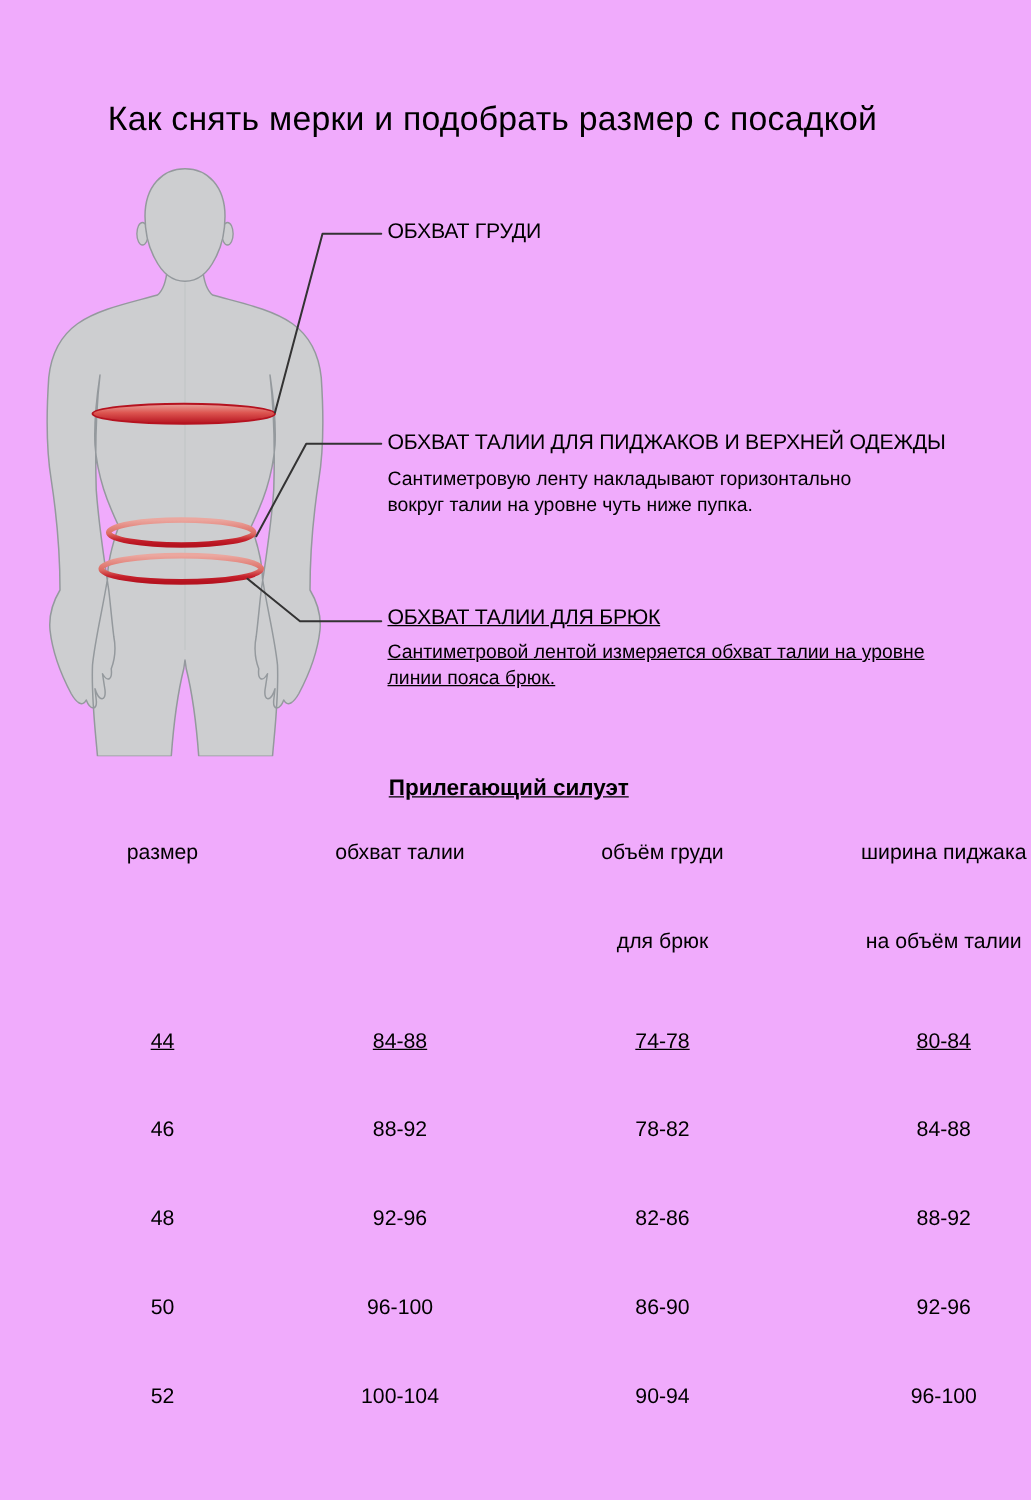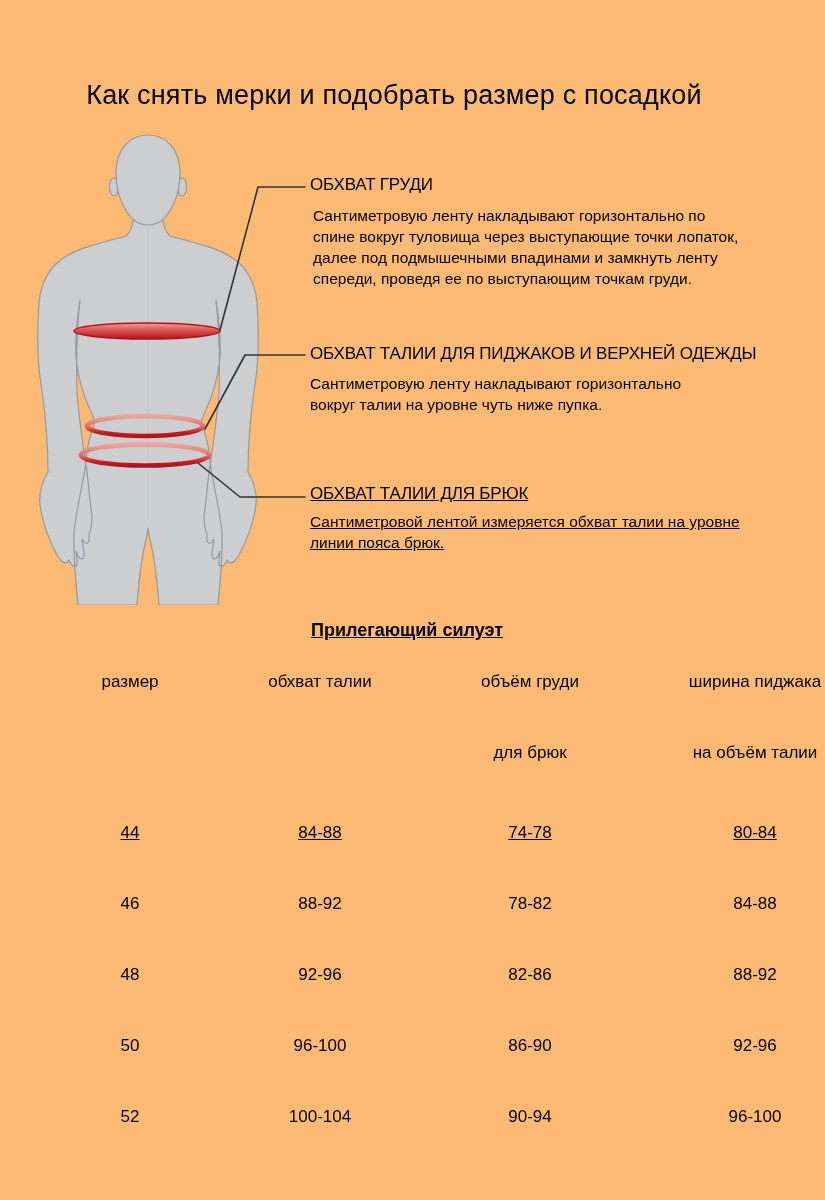--- a/index.html
+++ b/index.html
@@ -1,17 +1,17 @@
 <!DOCTYPE html>
 <html><head>
 <meta charset="utf-8">
 <style>
   html,body{margin:0;padding:0;background:#ffffff;}
   .page{
-    position:relative;width:825px;height:1200px;background:#fdba74;overflow:hidden;
+    position:relative;width:825px;height:1200px;background:#f0abfc;overflow:hidden;
     font-family:"Liberation Sans",sans-serif;color:#000;
   }
   .title{
     position:absolute;left:0;top:80px;width:788px;margin:0;
     text-align:center;font-size:27px;font-weight:400;letter-spacing:0.2px;
   }
   .figure-svg{position:absolute;left:18px;top:130px;width:290px;height:475px;}
   .section{position:absolute;left:310px;}
   .sec-heading{
     margin:0;font-size:17px;font-weight:400;letter-spacing:-0.2px;white-space:nowrap;
@@ -133,24 +133,20 @@
 
     <ellipse cx="127" cy="325" rx="64" ry="10.5" fill="none" stroke="url(#ringGrad)" stroke-width="4.5"></ellipse>
 
     <polyline points="202,200 240,57 287,57" fill="none" stroke="#333333" stroke-width="1.6" stroke-linejoin="round" stroke-linecap="round"></polyline>
     <polyline points="187,299 227,225 287,225" fill="none" stroke="#333333" stroke-width="1.6" stroke-linejoin="round" stroke-linecap="round"></polyline>
     <polyline points="180,333 222,367 287,367" fill="none" stroke="#333333" stroke-width="1.6" stroke-linejoin="round" stroke-linecap="round"></polyline>
   </svg>
 
   <div class="section sec1">
     <h2 class="sec-heading">ОБХВАТ ГРУДИ</h2>
-    <p class="sec-body">Сантиметровую ленту накладывают горизонтально по
-спине вокруг туловища через выступающие точки лопаток,
-далее под подмышечными впадинами и замкнуть ленту
-спереди, проведя ее по выступающим точкам груди.</p>
   </div>
 
   <div class="section sec2">
     <h2 class="sec-heading">ОБХВАТ ТАЛИИ ДЛЯ ПИДЖАКОВ И ВЕРХНЕЙ ОДЕЖДЫ</h2>
     <p class="sec-body">Сантиметровую  ленту накладывают горизонтально
 вокруг талии на уровне чуть ниже пупка.</p>
   </div>
 
   <div class="section sec3">
     <h2 class="sec-heading">ОБХВАТ ТАЛИИ ДЛЯ БРЮК</h2>

